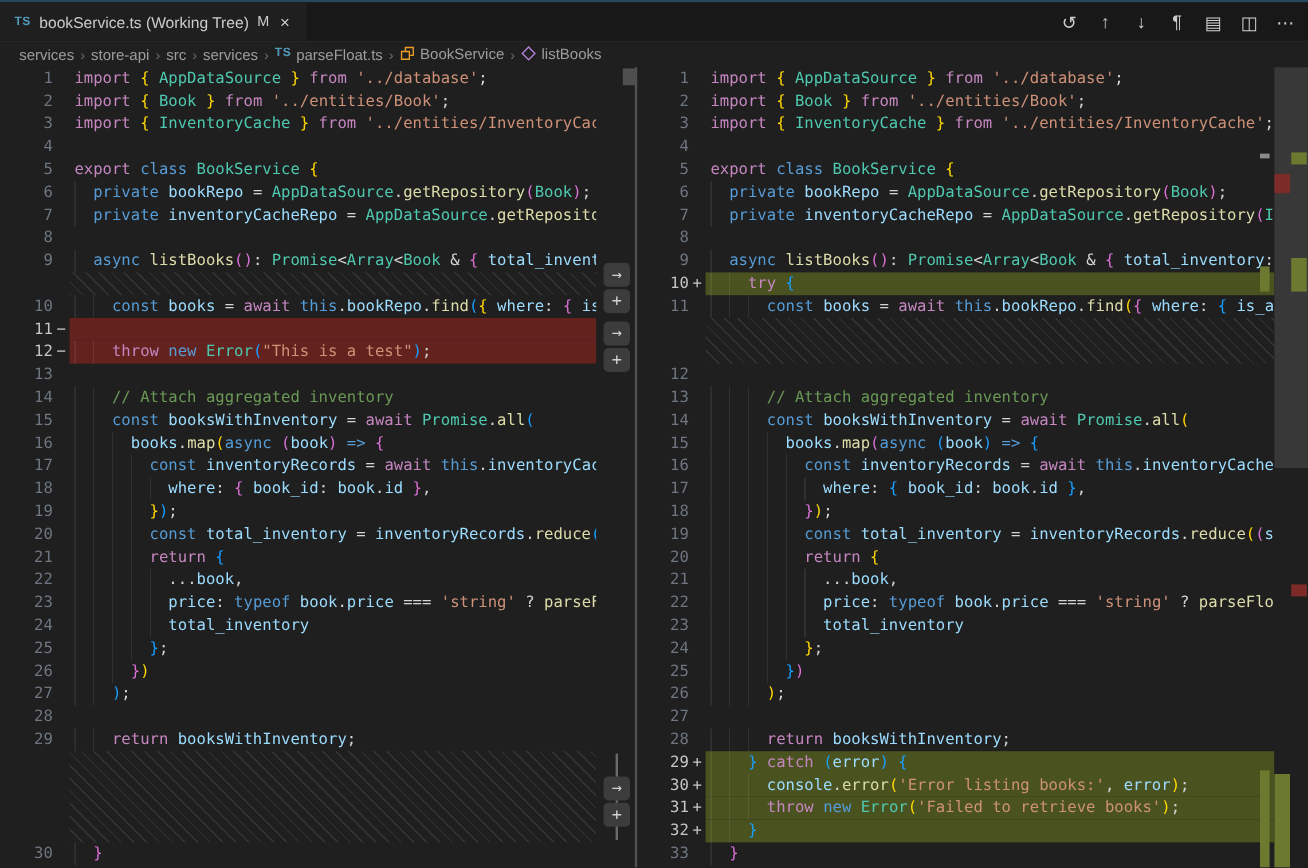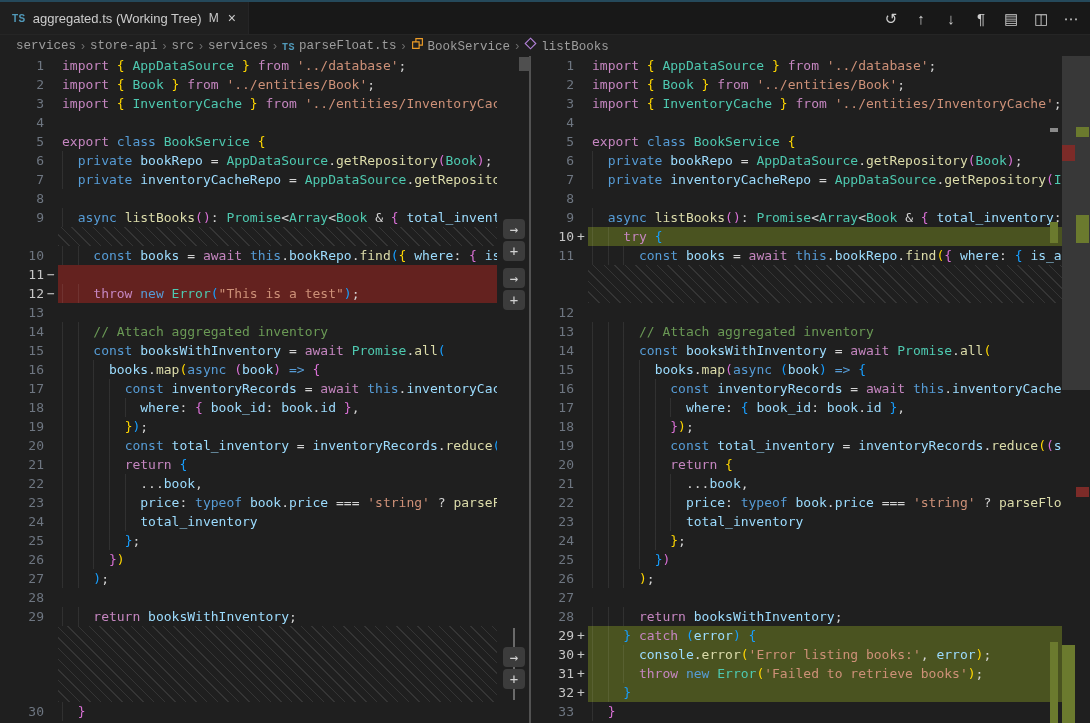--- a/index.html
+++ b/index.html
@@ -16,21 +16,21 @@
   .ts-badge { color:#519aba; font-weight:bold; font-size:10px; letter-spacing:.5px; }
   .tab .badge { color:#cccccc; font-size:12px; }
   .tab .close { color:#cccccc; font-size:14px; margin-left:2px; cursor:pointer; }
   #editor-toolbar { position:absolute; right:6px; top:0; height:33px; display:flex;
                     align-items:center; gap:4px; }
   .tbico { width:26px; height:24px; display:flex; align-items:center; justify-content:center;
            color:#cccccc; font-size:15px; border-radius:4px; }
 
   #breadcrumbs { height:21px; background:#1f1f1f; display:flex; align-items:center;
                  padding-left:16px; color:#9d9d9d; font-size:12.5px; }
-  .crumb { display:flex; align-items:flex-end; gap:4px; white-space:nowrap;font-family:Liberation Mono, monospace; }
+  .crumb { display:flex; align-items:flex-start; gap:4px; white-space:nowrap; }
   .crumb-sep { color:#6e6e6e; margin:0 5px; font-size:12px; }
   .sym-ico { display:inline-block; }
 
   
   #editor { position:absolute; top:56px; left:0; width:1090px; height:667px; background:#1f1f1f; }
   .pane { position:absolute; top:0; overflow:hidden; }
   #pane-left  { left:0;   width:497px; height:667px; }
   #pane-right { left:532px; width:530px; height:667px; }
   .row { display:flex; height:19px; line-height:19px;
          font-family:"DejaVu Sans Mono", monospace; font-size:13px; white-space:pre; }
@@ -63,21 +63,21 @@
 </style>
 </head>
 <body>
 
 <div id="app">
   <div id="accent-strip" style="background: rgb(37, 73, 91);"></div>
 
   <div id="tabbar">
     <div class="tab">
       <span class="ts-badge">TS</span>
-      <span>aggregated.ts (Working Tree)</span>
+      <span>bookService.ts (Working Tree)</span>
       <span class="badge">M</span>
       <span class="close">×</span>
     </div>
     <div id="editor-toolbar">
         <div class="tbico">↺</div>
         <div class="tbico">↑</div>
         <div class="tbico">↓</div>
         <div class="tbico">¶</div>
         <div class="tbico">▤</div>
         <div class="tbico">◫</div>

